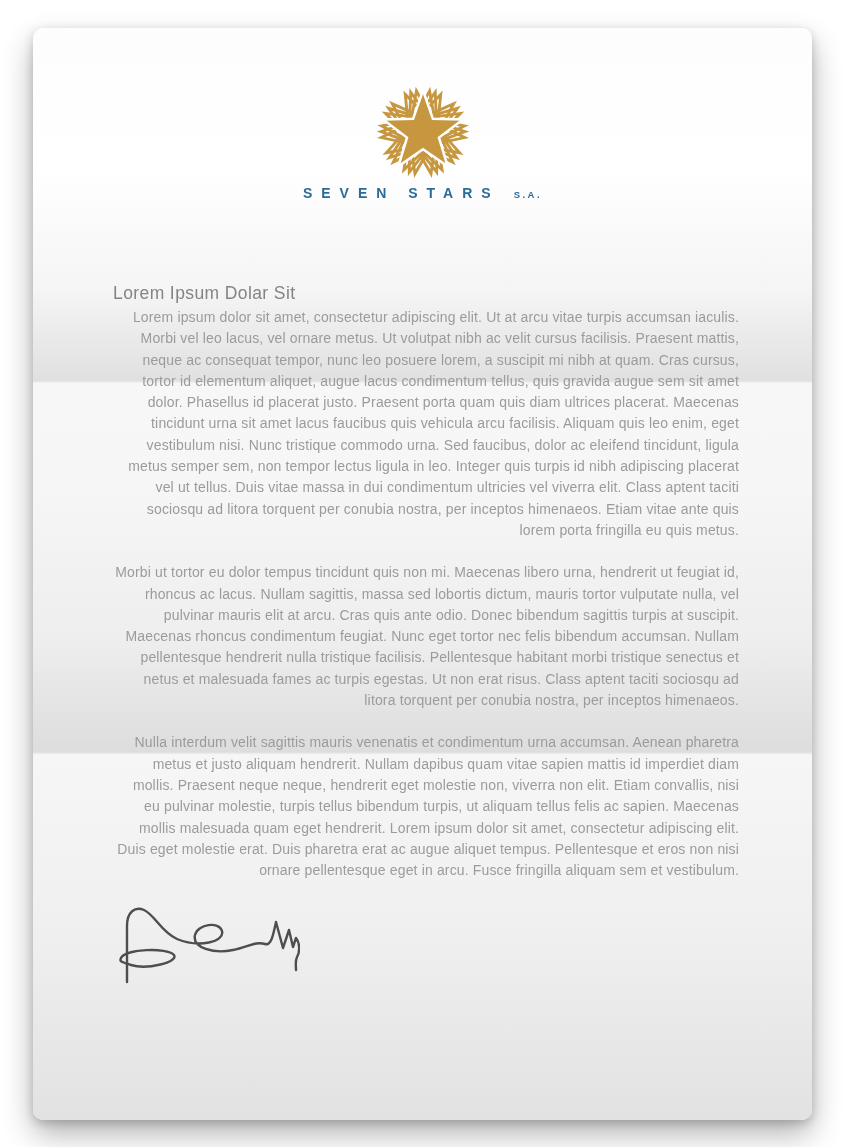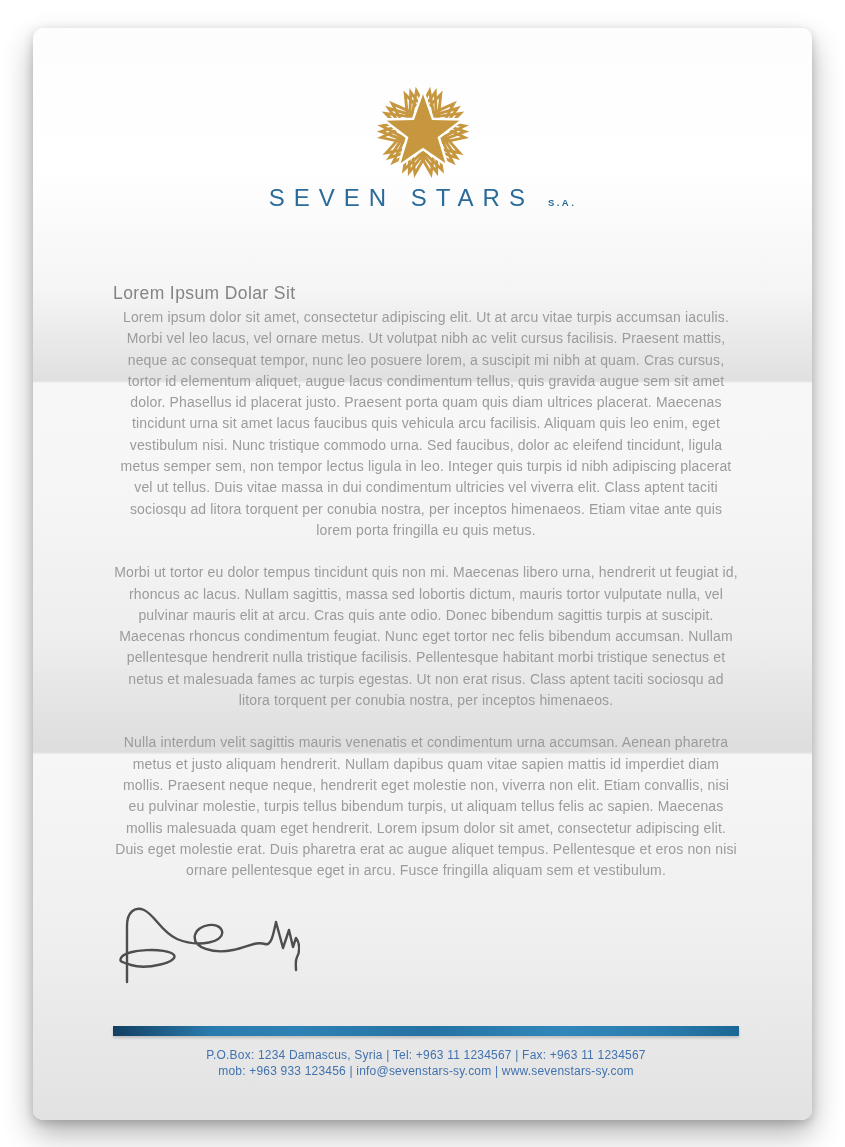--- a/index.html
+++ b/index.html
@@ -27,39 +27,39 @@
       #f0f0f0 82%,
       #e2e2e2 100%);
     box-shadow: 0 14px 30px rgba(0,0,0,0.30), 0 3px 10px rgba(0,0,0,0.18);
   }
 
   
   .logo-block { position: absolute; top: 54px; left: 0; width: 100%; text-align: center; }
   .logo-star-svg { display: block; margin: 0 auto; }
   .brand-line { margin-top: 2px; white-space: nowrap; }
   .company-name {
-    font-size: 24px; letter-spacing: 9px; color: #2a6b99; font-weight: 400;
+    font-size: 14px; letter-spacing: 9px; color: #2a6b99; font-weight: 700;
   }
   .company-suffix {
     font-size: 9.5px; letter-spacing: 2.5px; color: #2a6b99; font-weight: 600;
     margin-left: 14px;
   }
 
   
   .content {
     position: absolute; left: 80px; top: 255px; width: 626px;
     color: #9b9b9b;
   }
   .heading {
     font-size: 17.5px; font-weight: 400; color: #848484;
     letter-spacing: 0.4px; margin-bottom: 3px;
   }
   .para {
     font-size: 14px; line-height: 21.3px; letter-spacing: 0.15px;
-    margin-bottom: 21px; color: #9b9b9b; text-align: center;
+    margin-bottom: 21px; color: #9b9b9b; text-align: right;
   }
   .signer {
     margin-top: 16px; font-size: 19px; color: #5f5f5f; letter-spacing: 0.5px;
   }
   .signature-svg { display: block; margin-top: 6px; margin-left: 2px; }
 
   
   .footer { position: absolute; left: 80px; top: 998px; width: 626px; text-align: center; }
   .footer-bar {
     height: 10px; width: 100%;
@@ -102,20 +102,15 @@
       <p class="para">Morbi ut tortor eu dolor tempus tincidunt quis non mi. Maecenas libero urna, hendrerit ut feugiat id, rhoncus ac lacus. Nullam sagittis, massa sed lobortis dictum, mauris tortor vulputate nulla, vel pulvinar mauris elit at arcu. Cras quis ante odio. Donec bibendum sagittis turpis at suscipit. Maecenas rhoncus condimentum feugiat. Nunc eget tortor nec felis bibendum accumsan. Nullam pellentesque hendrerit nulla tristique facilisis. Pellentesque habitant morbi tristique senectus et netus et malesuada fames ac turpis egestas. Ut non erat risus. Class aptent taciti sociosqu ad litora torquent per conubia nostra, per inceptos himenaeos.</p>
       <p class="para">Nulla interdum velit sagittis mauris venenatis et condimentum urna accumsan. Aenean pharetra metus et justo aliquam hendrerit. Nullam dapibus quam vitae sapien mattis id imperdiet diam mollis. Praesent neque neque, hendrerit eget molestie non, viverra non elit. Etiam convallis, nisi eu pulvinar molestie, turpis tellus bibendum turpis, ut aliquam tellus felis ac sapien. Maecenas mollis malesuada quam eget hendrerit. Lorem ipsum dolor sit amet, consectetur adipiscing elit. Duis eget molestie erat. Duis pharetra erat ac augue aliquet tempus. Pellentesque et eros non nisi ornare pellentesque eget in arcu. Fusce fringilla aliquam sem et vestibulum.</p>
 
 
       <svg class="signature-svg" width="185" height="88" viewBox="0 0 185 88" xmlns="http://www.w3.org/2000/svg" fill="none" stroke="#4e4e4e" stroke-width="2.4" stroke-linecap="round" stroke-linejoin="round">
         <path d="M12,80 L12,24 C12,10 20,4 29,8 C40,13 46,30 62,37 C84,46 110,40 107,29 C104,19 83,22 80,33 C77,46 99,52 118,48 C133,45 141,39 150,42 C156,44 158,34 161,20 L168,46 L174,28 L178,45 L181,36 C185,41 185,50 182,55 C180,59 181,63 181,68"></path>
         <path d="M6,56 C10,47 52,45 59,53 C64,60 32,68 16,63 C7,60 4,60 6,56"></path>
       </svg>
     </div>
 
-    <div class="footer">
-      <div class="footer-bar"></div>
-      <div class="footer-line">P.O.Box: 1234 Damascus, Syria |  Tel:  +963 11 1234567   |   Fax: +963 11 1234567</div>
-      <div class="footer-line">mob: +963 933 123456   |   info@sevenstars-sy.com   |   www.sevenstars-sy.com</div>
-    </div>
 
   </div>
 </div>
 
 </body></html>

